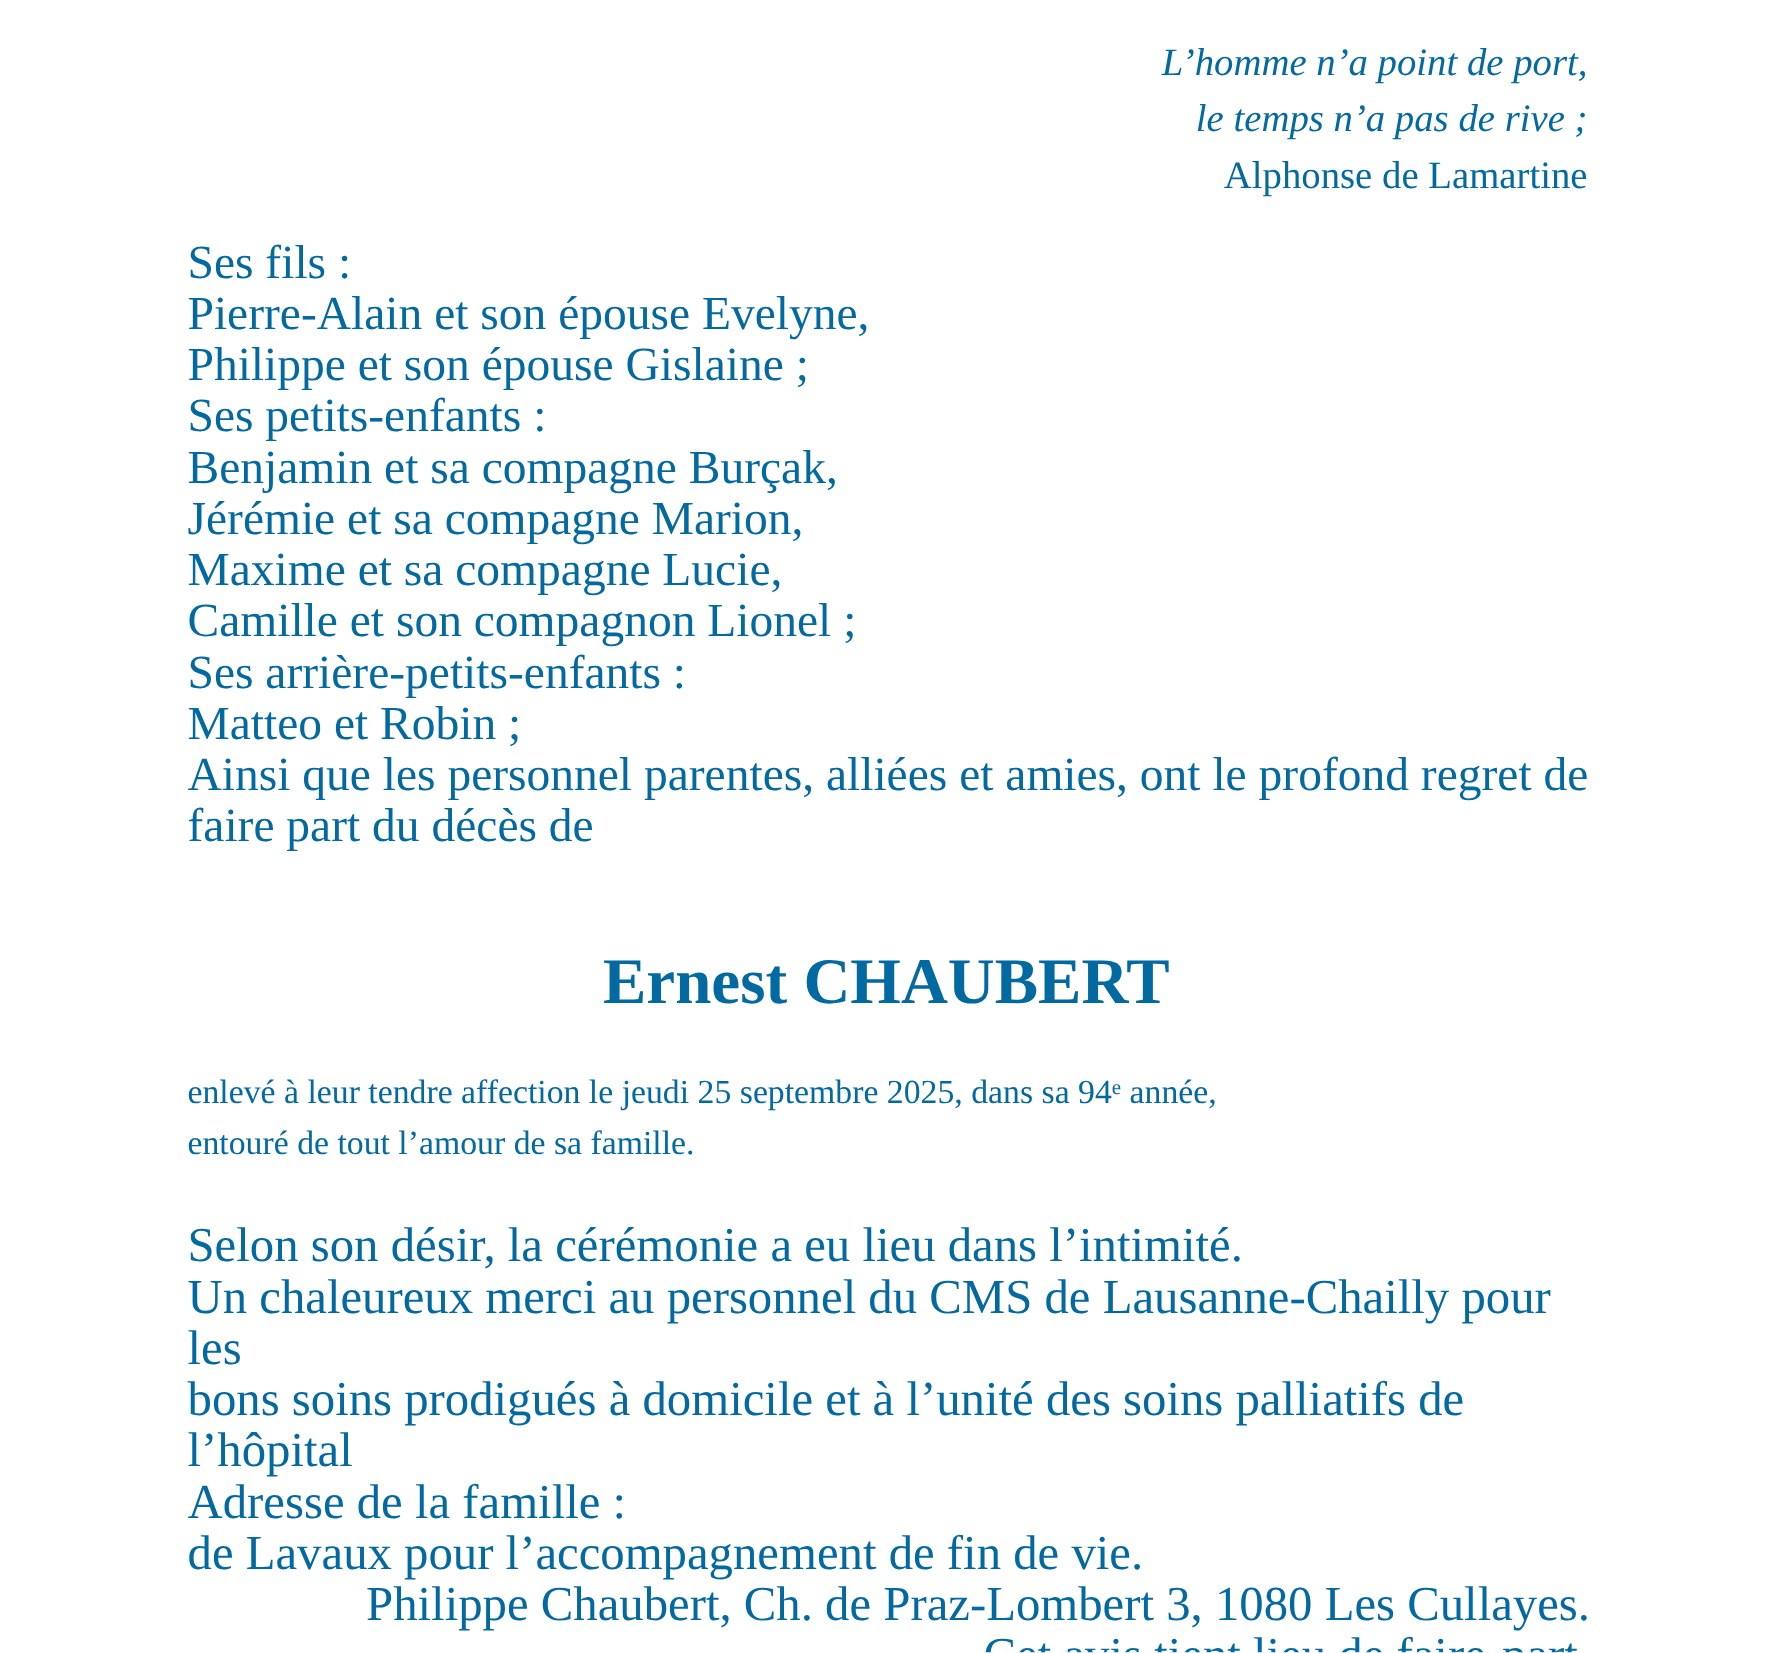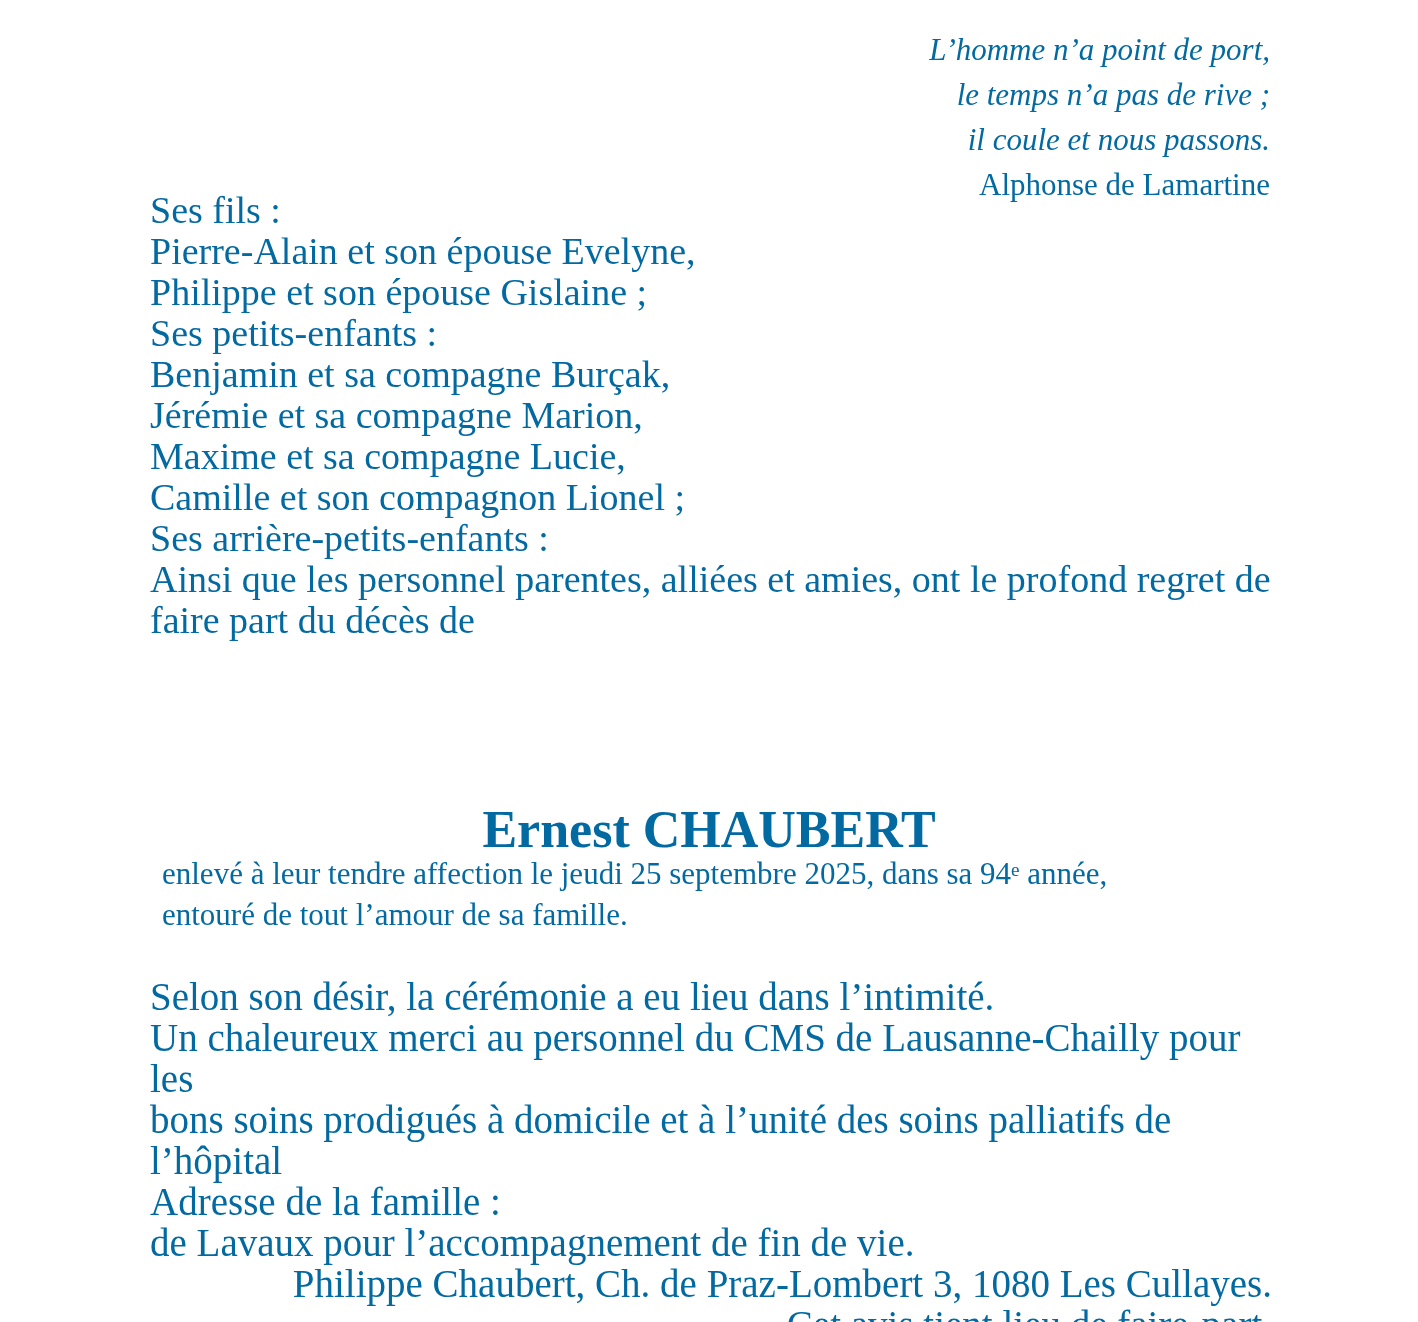--- a/index.html
+++ b/index.html
@@ -33,28 +33,27 @@
   }
   .deceased {
     position: absolute;
     top: 756px;
     left: 0;
     width: 1418px;
     text-align: center;
     font-size: 52px;
     line-height: 60px;
     font-weight: bold;
-    margin-top: 44px;
   }
   .notice {
     position: absolute;
     top: 853px;
-    left: 162px;
+    left: 150px;
     width: 1160px;
-    font-size: 31px;
+    font-size: 27px;
     line-height: 41px;
   }
   .notice sup {
     font-size: 0.62em;
     vertical-align: 0.42em;
     line-height: 0;
   }
   .closing {
     position: absolute;
     top: 976px;
@@ -66,34 +65,34 @@
   .closing .centered { text-align: right; }
 </style>
 </head>
 <body>
 
 <div class="page">
 
   <div class="epigraph">
     <div class="ep-line">L’homme n’a point de port,</div>
     <div class="ep-line">le temps n’a pas de rive ;</div>
-    <div class="ep-line">il coule et nous passons.</div>
     <div class="ep-attrib">Alphonse de Lamartine</div>
   </div>
 
   <div class="family">
     <div>Ses fils :</div>
     <div>Pierre-Alain et son épouse Evelyne,</div>
     <div>Philippe et son épouse Gislaine ;</div>
     <div>Ses petits-enfants :</div>
     <div>Benjamin et sa compagne Burçak,</div>
     <div>Jérémie et sa compagne Marion,</div>
     <div>Maxime et sa compagne Lucie,</div>
     <div>Camille et son compagnon Lionel ;</div>
     <div>Ses arrière-petits-enfants :</div>
+    <div>Matteo et Robin ;</div>
     <div>Ainsi que les personnel parentes, alliées et amies, ont le profond regret de</div>
     <div>faire part du décès de</div>
   </div>
 
   <div class="deceased">Ernest CHAUBERT</div>
 
   <div class="notice">
     <div><span>enlevé à leur tendre affection le jeudi 25 septembre 2025, dans sa 94</span><sup>e</sup><span> année,</span></div>
     <div>entouré de tout l’amour de sa famille.</div>
   </div>

